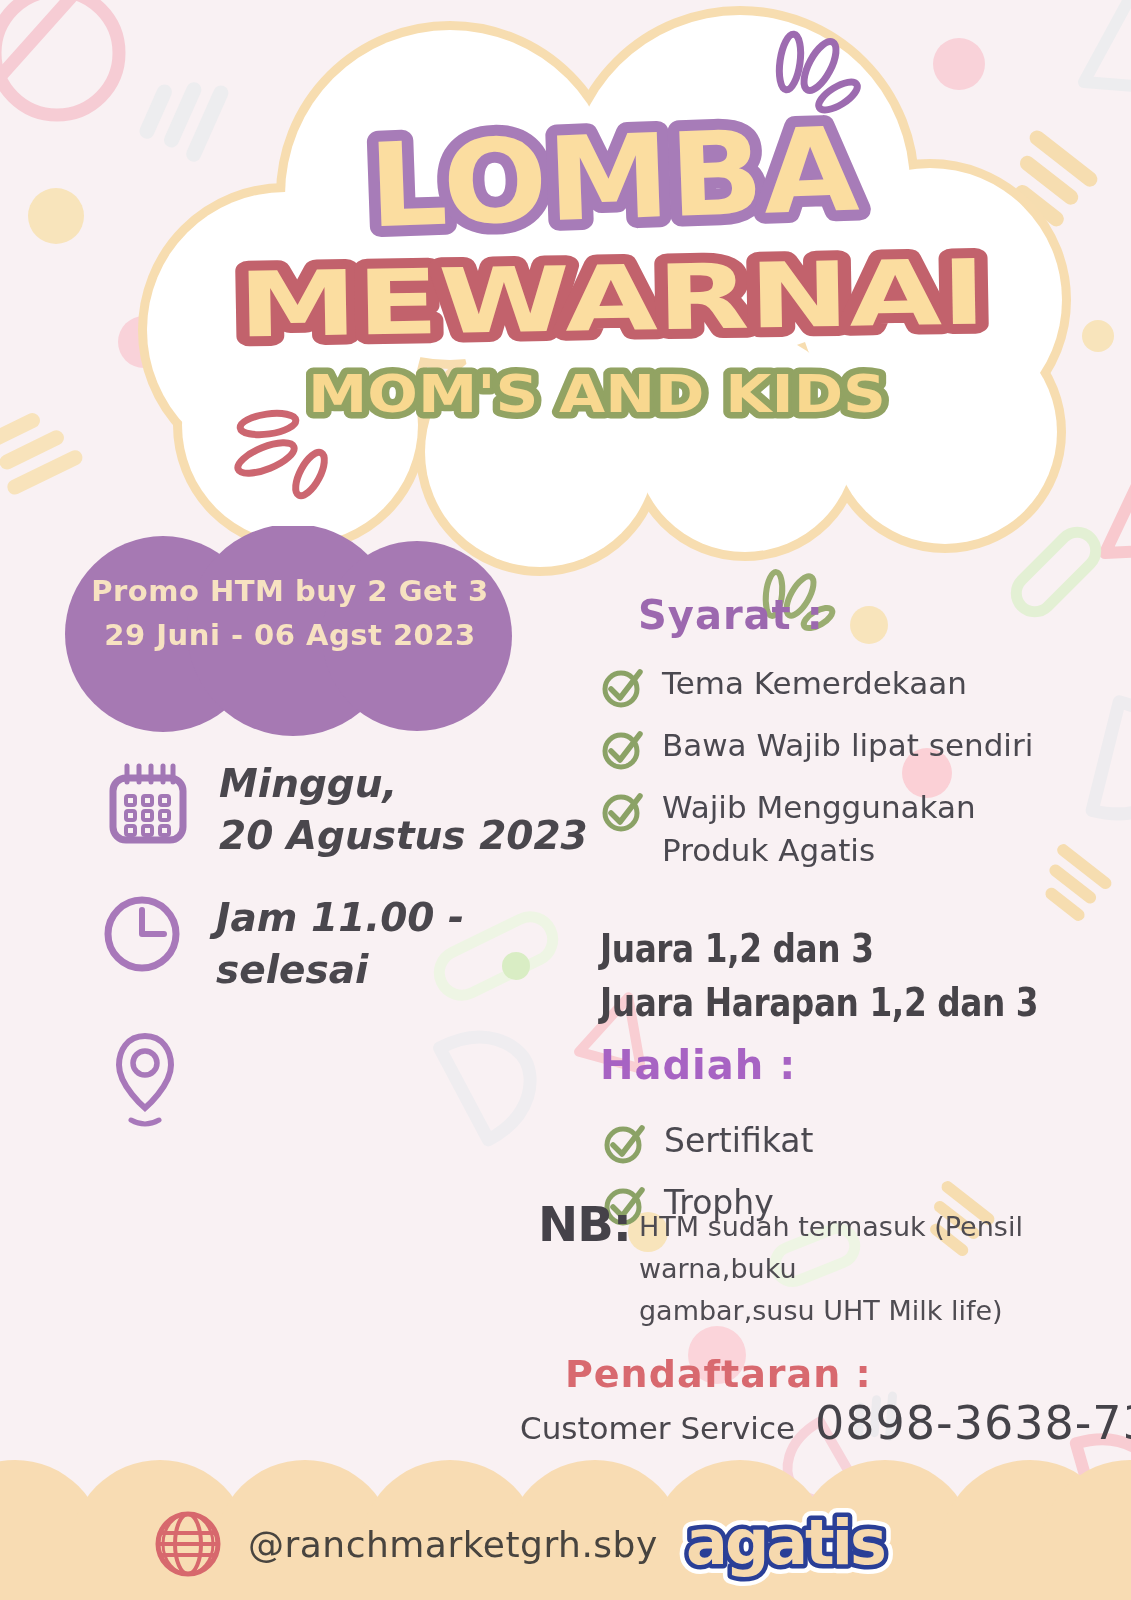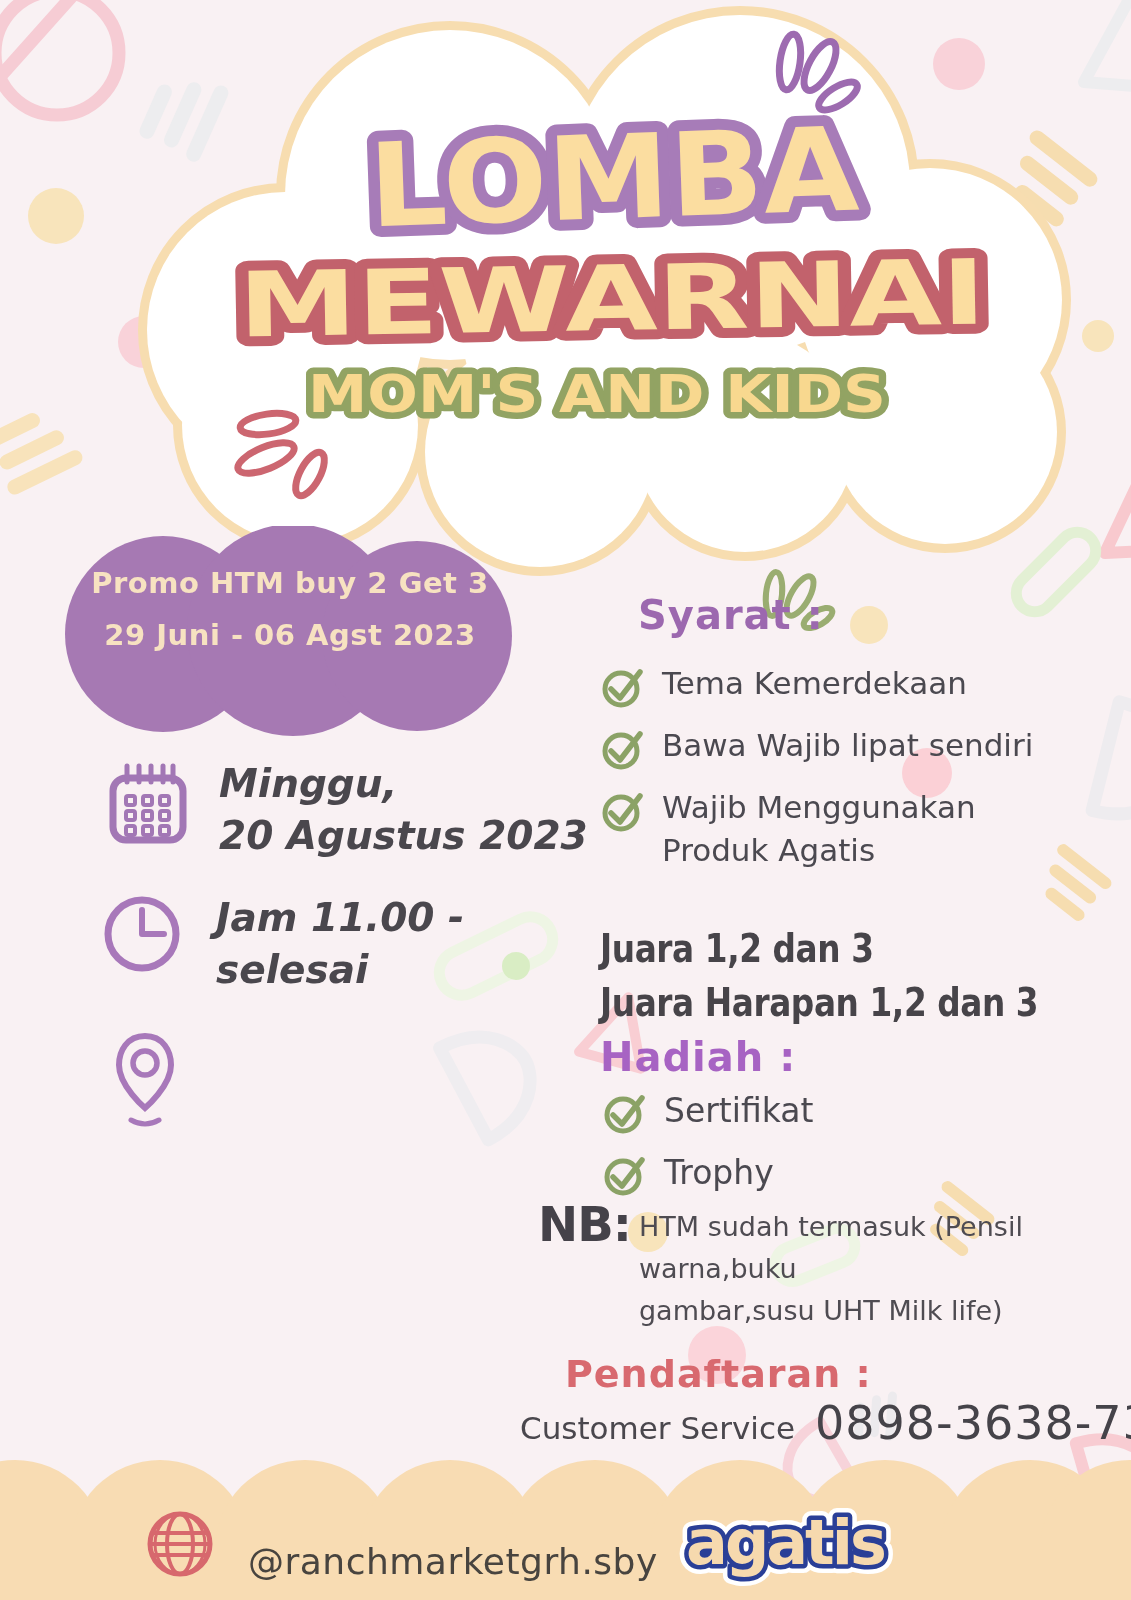--- a/index.html
+++ b/index.html
@@ -165,21 +165,21 @@
   </svg>
 
   <div class="abs" style="left:55px;top:526px;width:470px;height:215px">
     <svg width="470" height="215">
       <g fill="#a679b3">
         <circle cx="108" cy="108" r="98"></circle>
           <circle cx="238" cy="104" r="106"></circle>
           <circle cx="362" cy="110" r="95"></circle>
       </g>
     </svg>
-    <div class="promo-text" style="top:40px">Promo HTM buy 2 Get 3</div>
+    <div class="promo-text" style="top:48px">Promo HTM buy 2 Get 3</div>
     <div class="promo-text" style="top:92px">29 Juni - 06 Agst 2023</div>
   </div>
 
   <div class="abs" style="left:598px;top:592px;width:500px">
     <div class="h-purple">Syarat :</div>
     <div style="margin-top:24px">
       <div class="check-row">
         <svg width="48" height="48" style="flex:none">
           <circle cx="23" cy="27" r="16" fill="none" stroke="#8ba266" stroke-width="5"></circle>
           <path d="M13,27 L22,36 L42,10" fill="none" stroke="#8ba266" stroke-width="5.5" stroke-linecap="round" stroke-linejoin="round"></path>
@@ -248,22 +248,22 @@
     <svg width="70" height="110" style="flex:none">
       <path d="M33,8 C15,8 7,23 7,37 C7,58 33,80 33,80 C33,80 59,58 59,37 C59,23 51,8 33,8 Z" fill="none" stroke="#a878ba" stroke-width="6"></path>
       <circle cx="33" cy="35" r="12" fill="none" stroke="#a878ba" stroke-width="5.5"></circle>
       <path d="M19,92 Q33,100 47,92" fill="none" stroke="#a878ba" stroke-width="5" stroke-linecap="round"></path>
     </svg>
   </div>
 
   <div class="abs" style="left:600px;top:922px;width:520px">
     <div class="juara">Juara 1,2 dan 3</div>
     <div class="juara">Juara Harapan 1,2 dan 3</div>
-    <div class="h-magenta" style="margin-top:4px">Hadiah :</div>
-    <div style="margin-top:8px">
+    <div class="h-magenta" style="margin-top:12px">Hadiah :</div>
+    <div style="margin-top:30px">
       <div class="check-row">
         <svg width="48" height="48" style="flex:none">
           <circle cx="23" cy="27" r="16" fill="none" stroke="#8ba266" stroke-width="5"></circle>
           <path d="M13,27 L22,36 L42,10" fill="none" stroke="#8ba266" stroke-width="5.5" stroke-linecap="round" stroke-linejoin="round"></path>
         </svg>
         <div class="txt" style="font-size:33px">Sertifikat</div>
       </div>
       <div class="check-row">
         <svg width="48" height="48" style="flex:none">
           <circle cx="23" cy="27" r="16" fill="none" stroke="#8ba266" stroke-width="5"></circle>
@@ -296,21 +296,21 @@
         <circle cx="305" cy="120" r="90"></circle>
       <circle cx="450" cy="120" r="90"></circle>
         <circle cx="595" cy="120" r="90"></circle>
         <circle cx="740" cy="120" r="90"></circle>
       <circle cx="885" cy="120" r="90"></circle>
         <circle cx="1030" cy="120" r="90"></circle>
         <circle cx="1130" cy="120" r="90"></circle>
       <rect x="0" y="110" width="1131" height="60"></rect>
     </g>
   </svg>
-  <div class="abs" style="left:142px;top:1506px;display:flex;align-items:flex-end;gap:30px">
+  <div class="abs" style="left:150px;top:1506px;display:flex;align-items:center;gap:22px">
     <svg width="76" height="76">
       <g fill="none" stroke="#d7686d">
         <circle cx="38" cy="38" r="30" stroke-width="5"></circle>
         <ellipse cx="38" cy="38" rx="13" ry="30" stroke-width="4"></ellipse>
         <ellipse cx="38" cy="38" rx="25" ry="30" stroke-width="3"></ellipse>
         <line x1="11" y1="27" x2="65" y2="27" stroke-width="4"></line>
         <line x1="8" y1="38" x2="68" y2="38" stroke-width="4"></line>
         <line x1="11" y1="49" x2="65" y2="49" stroke-width="4"></line>
       </g>
     </svg>

